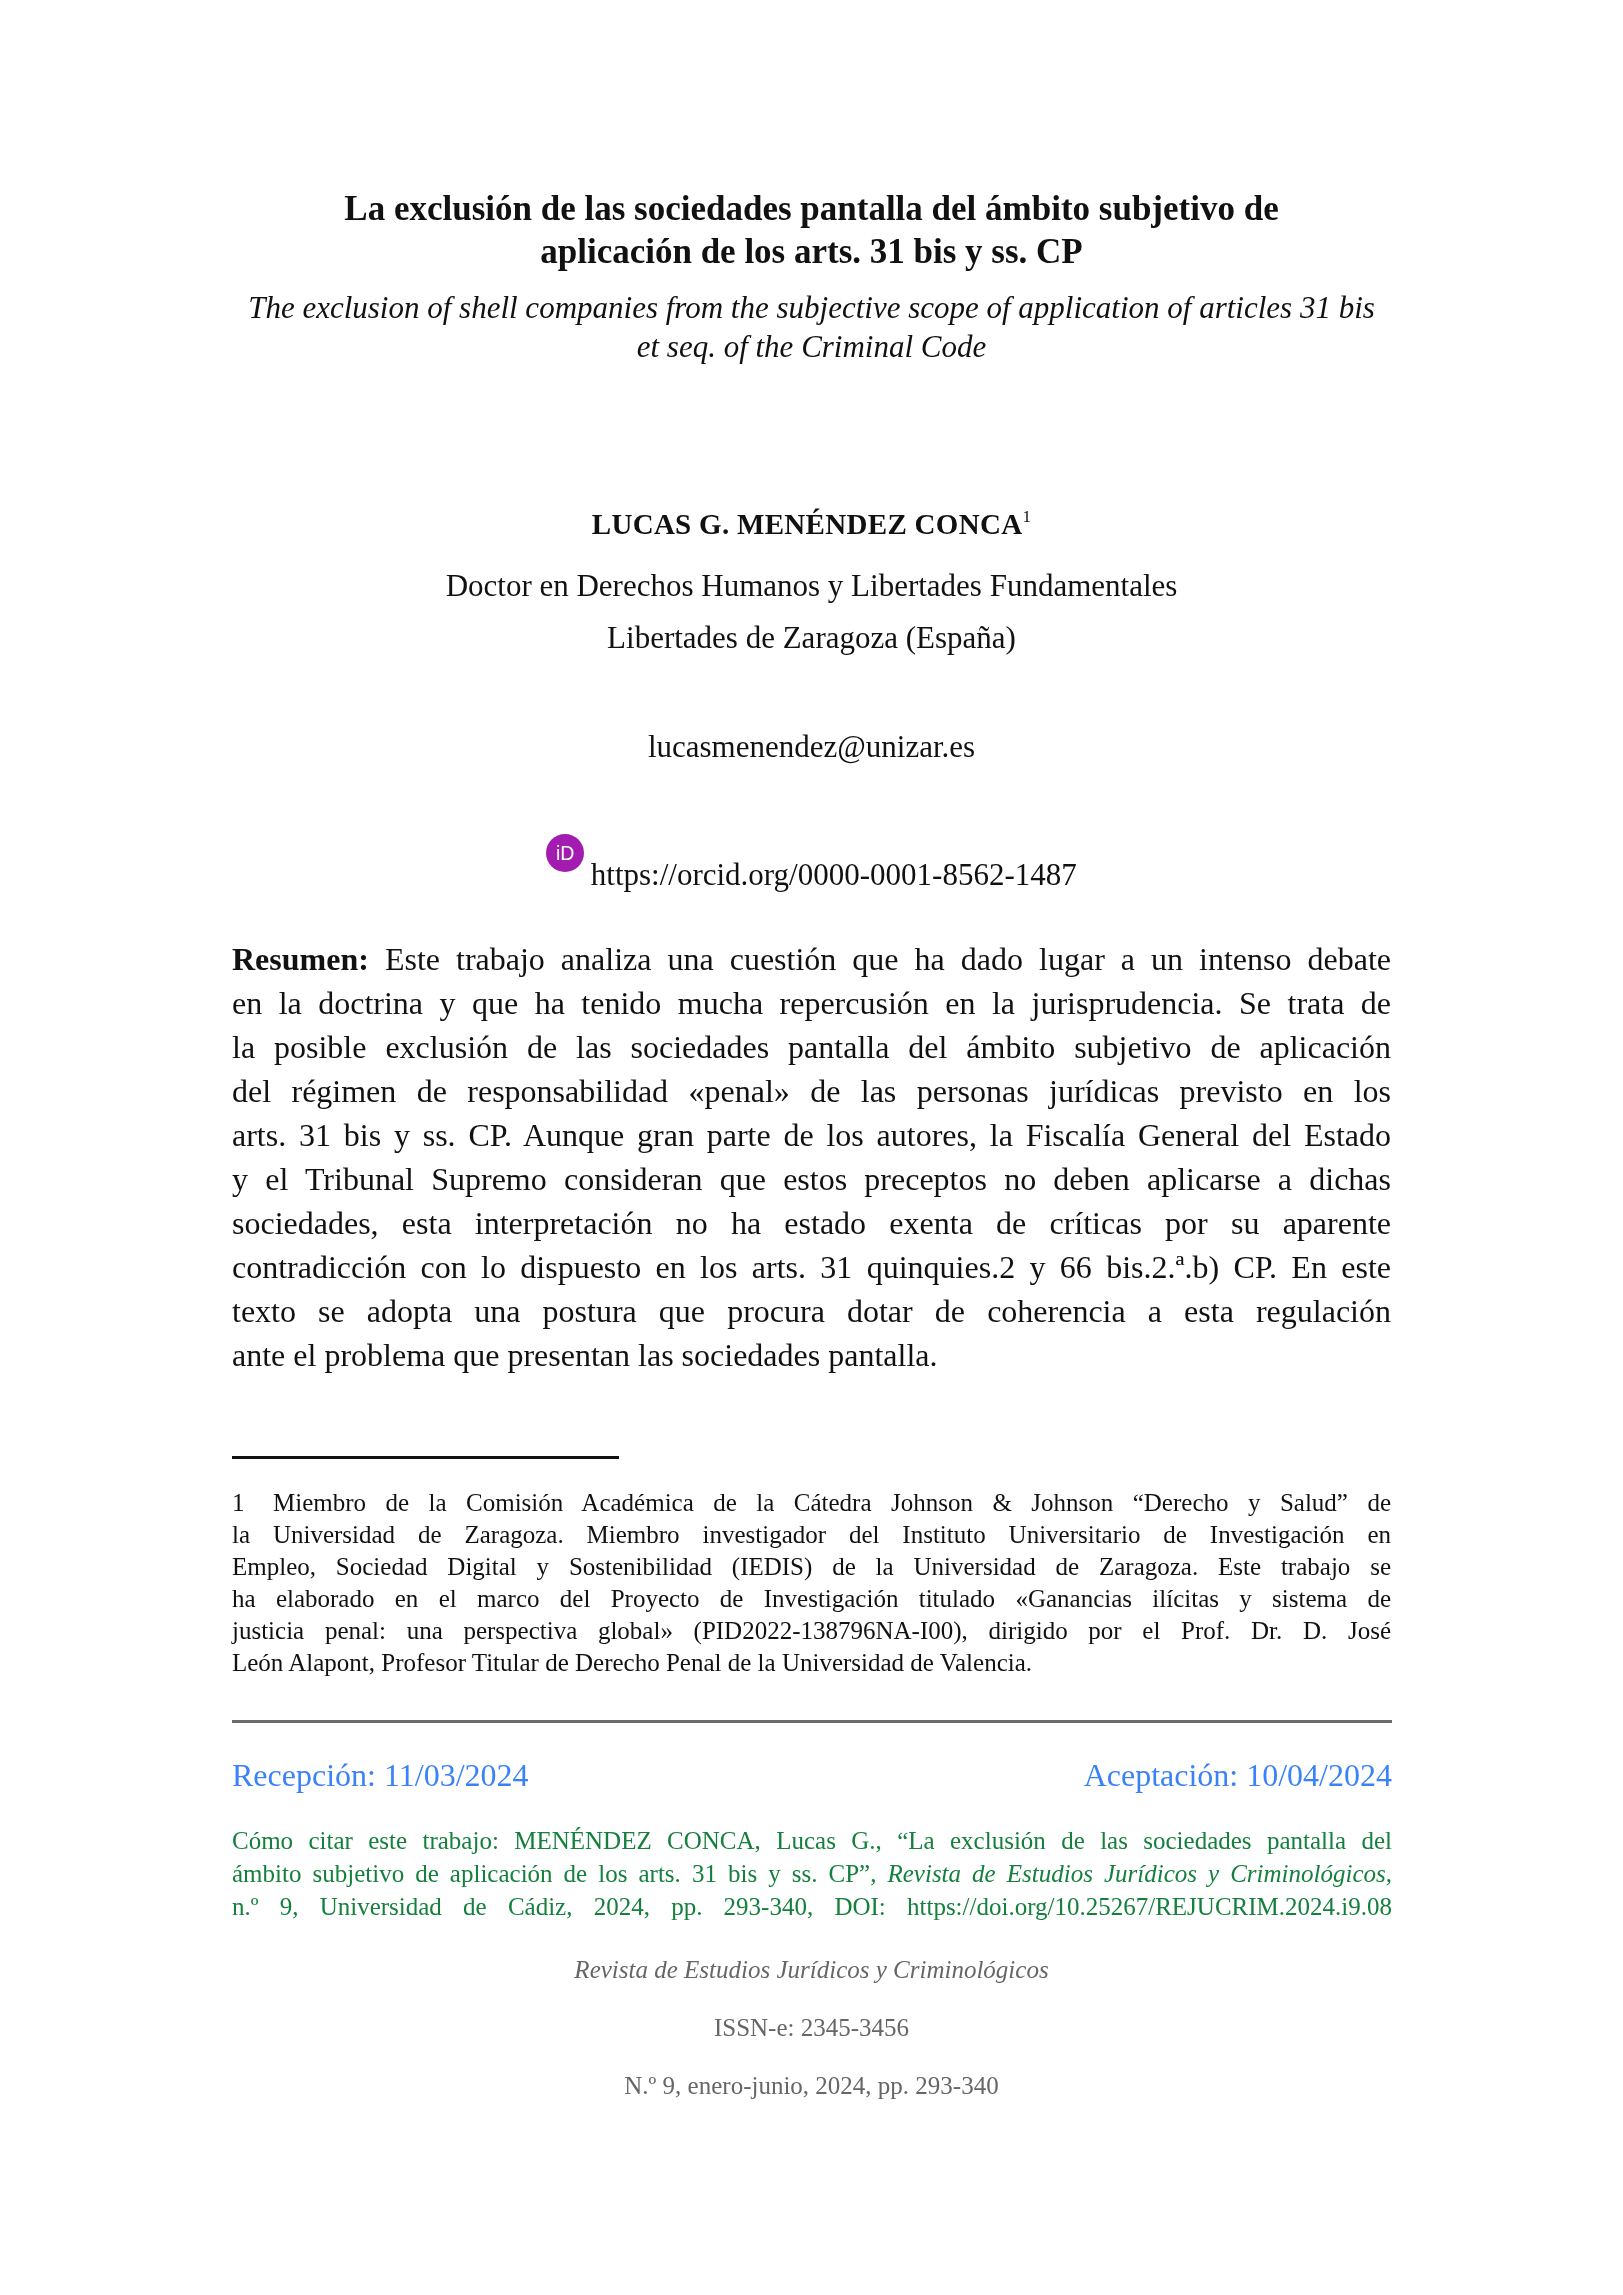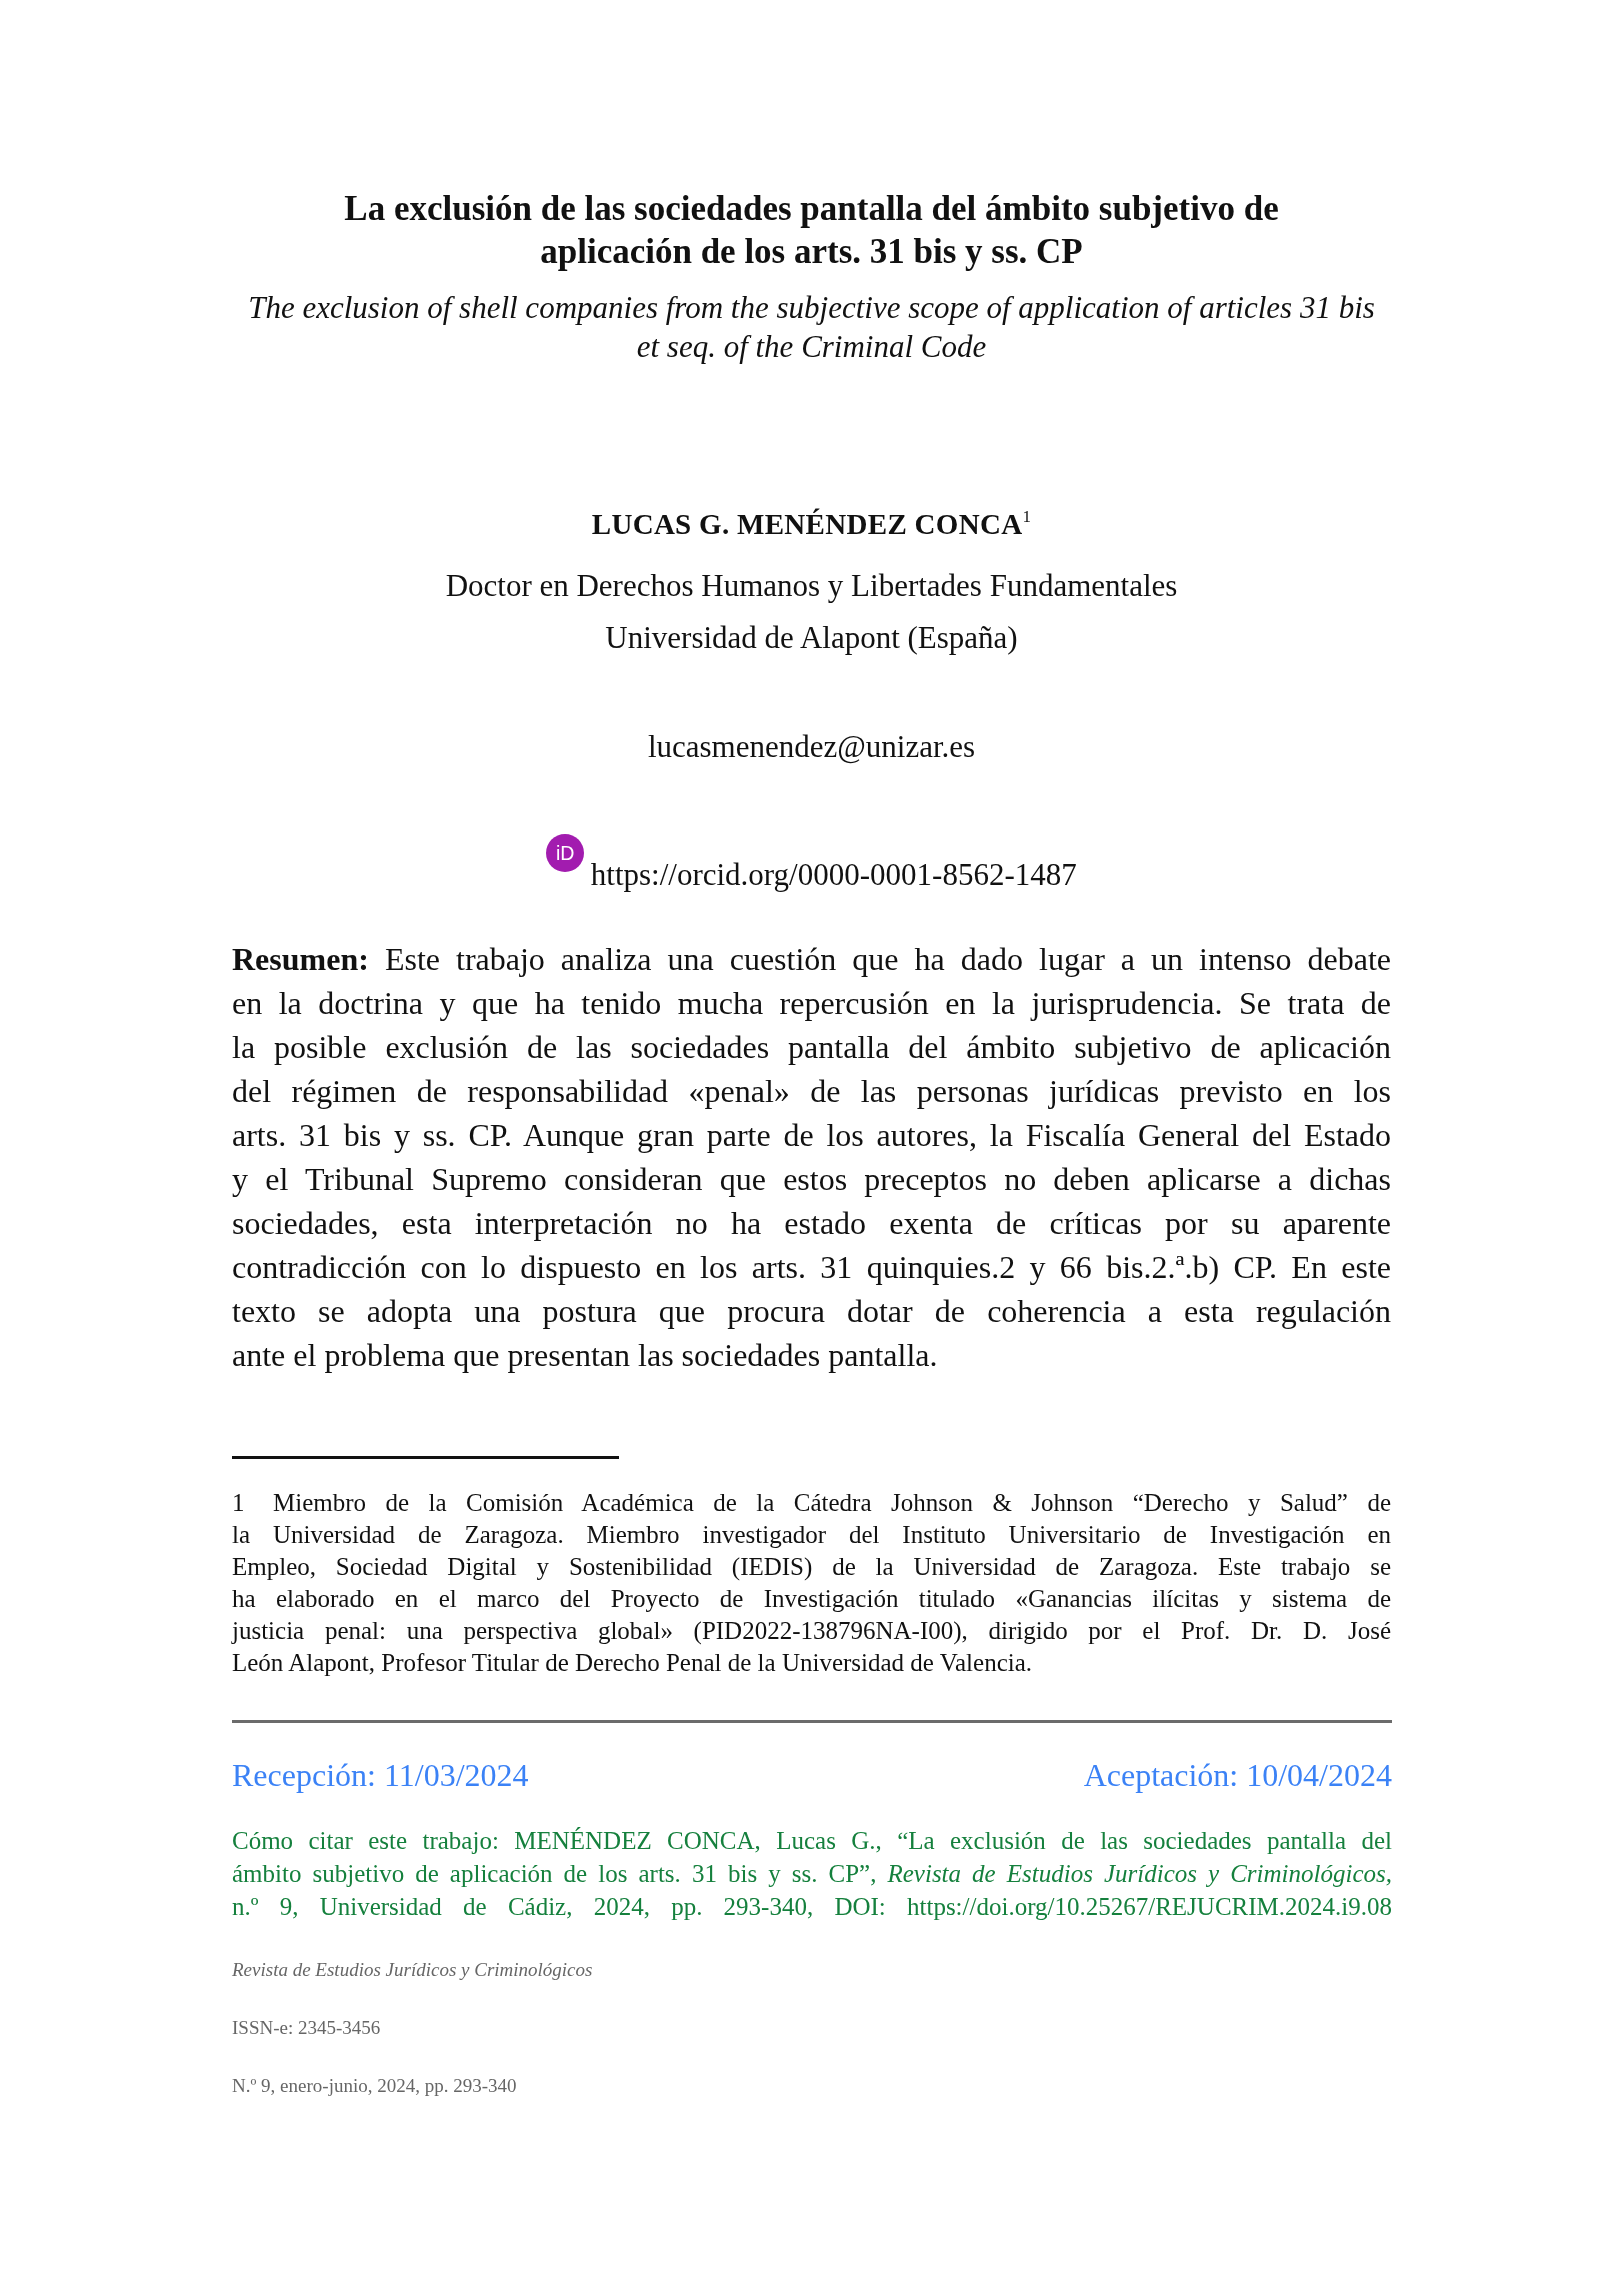--- a/index.html
+++ b/index.html
@@ -95,21 +95,21 @@
     }
     .citation {
       left: 232px; width: 1160px; top: 1824px;
       font-size: 25px; line-height: 33px; color: #15803d;
     }
     .cit-line { display: block; text-align: justify; text-align-last: justify; white-space: nowrap; }
     .cit-line em { font-style: italic; }
 
     .journal {
       left: 232px; width: 1159px; top: 1954px;
-      font-size: 19px; line-height: 32px; color: #666666; text-align: left;
+      font-size: 25px; line-height: 32px; color: #666666; text-align: center;
     }
     .journal .jname { font-style: italic; display: block; }
     .journal .jline { display: block; margin-top: 26px; }
   </style>
 </head>
 <body>
 
 <div class="abs title">
   <div>La exclusión de las sociedades pantalla del ámbito subjetivo de</div>
   <div>aplicación de los arts. 31 bis y ss. CP</div>
@@ -119,21 +119,21 @@
   <div>The exclusion of shell companies from the subjective scope of application of articles 31 bis</div>
   <div>et seq. of the Criminal Code</div>
 </div>
 
 <div class="abs author-name">
   <span>LUCAS G. MENÉNDEZ CONCA</span><sup>1</sup>
 </div>
 
 <div class="abs affiliation">
   <div>Doctor en Derechos Humanos y Libertades Fundamentales</div>
-  <div>Universidad de Alapont (España)</div>
+  <div>Libertades de Zaragoza (España)</div>
 </div>
 
 <div class="abs email">
   <span>lucasmenendez@unizar.es</span>
 </div>
 
 <div class="abs orcid-row">
   <span class="orcid-icon">iD</span>
   <span class="orcid-link">https://orcid.org/0000-0001-8562-1487</span>
 </div>

